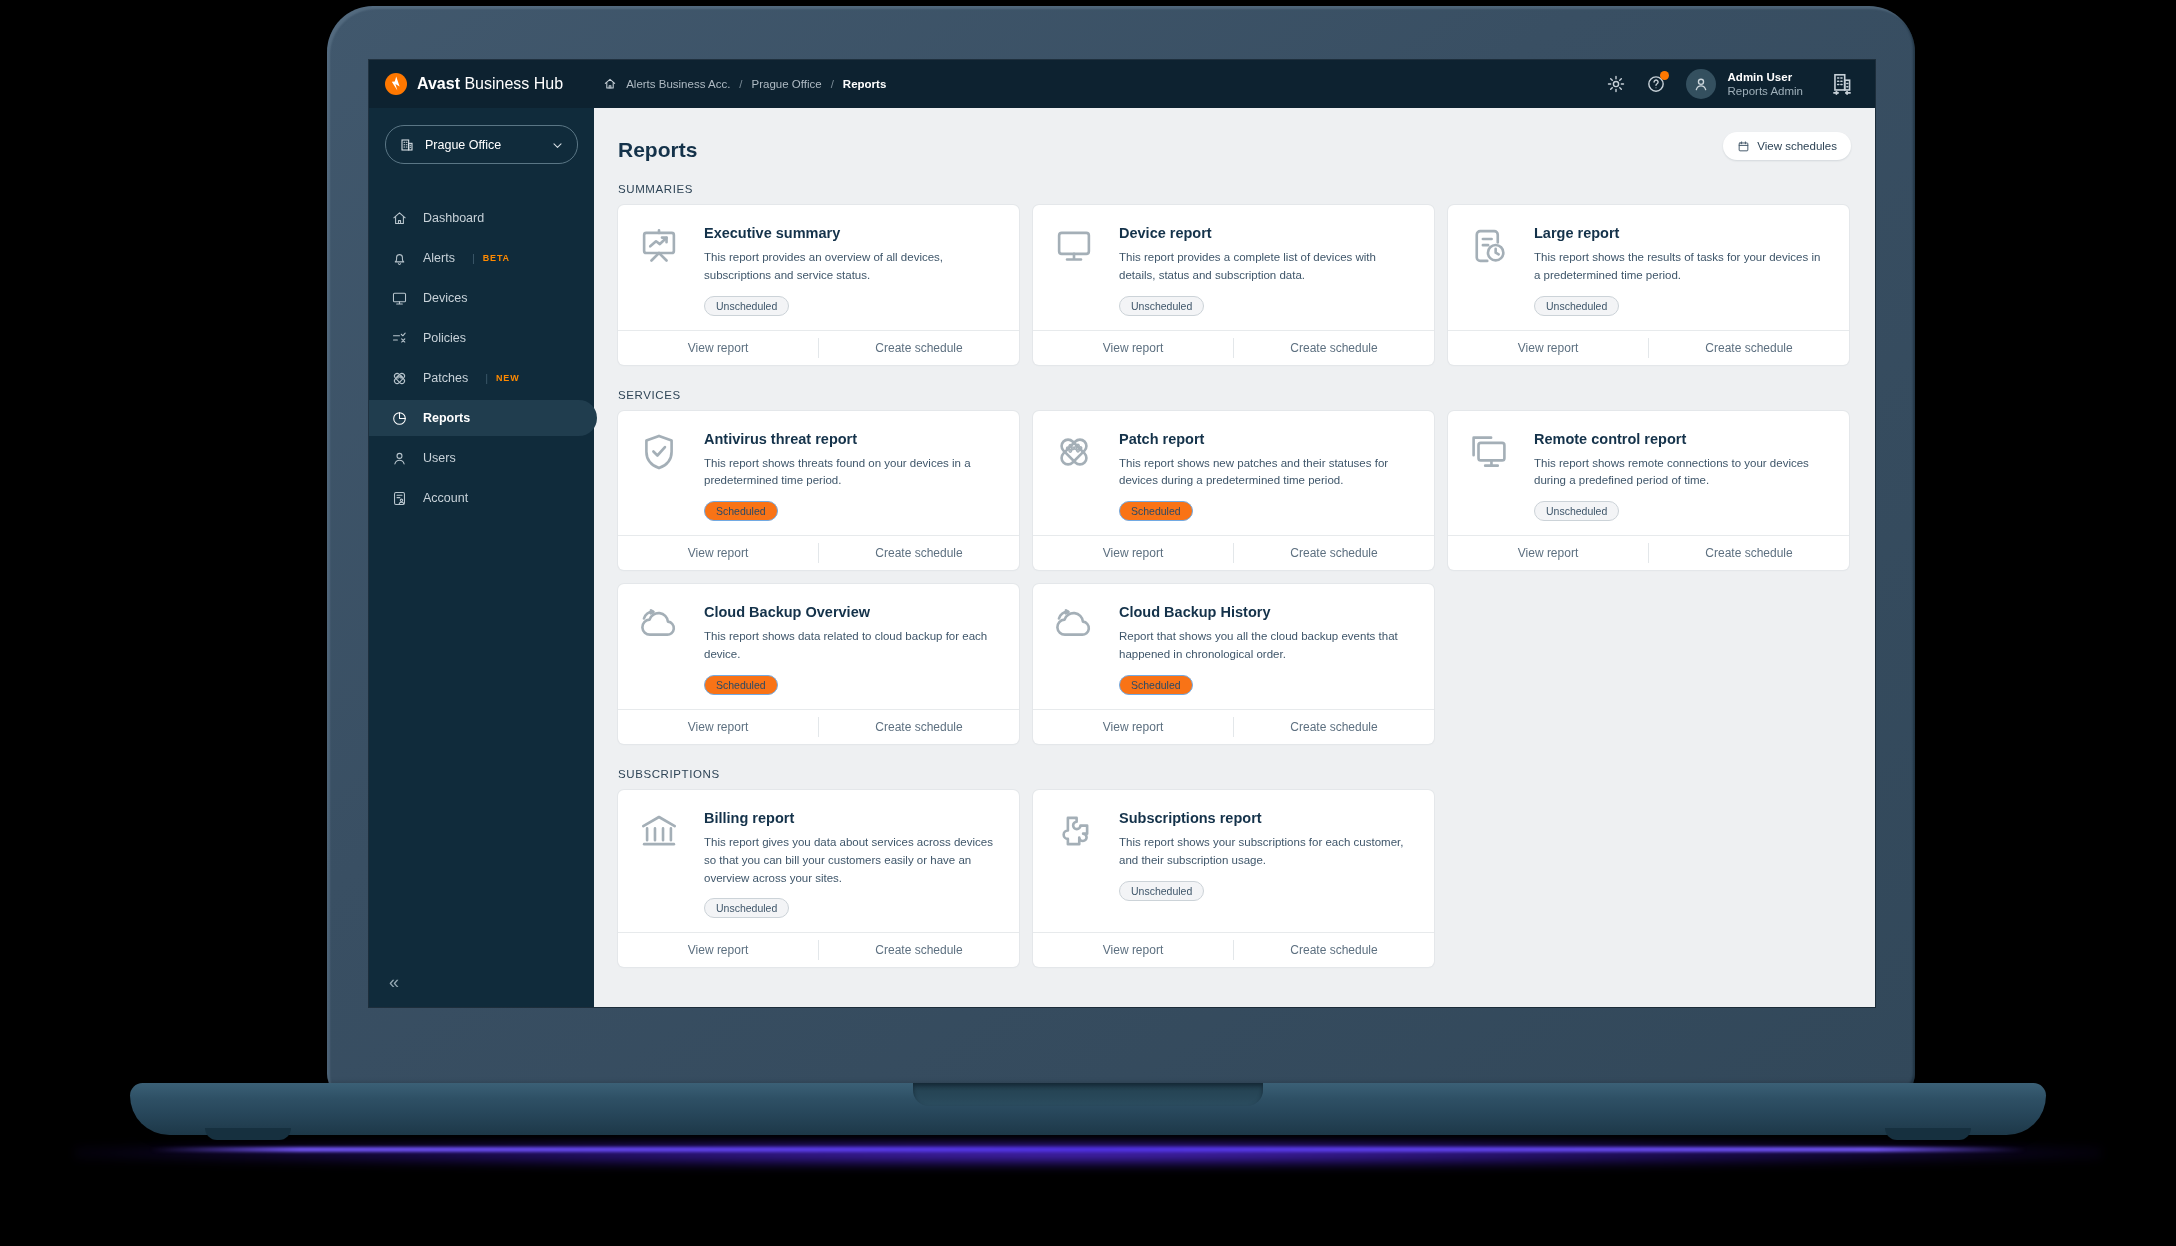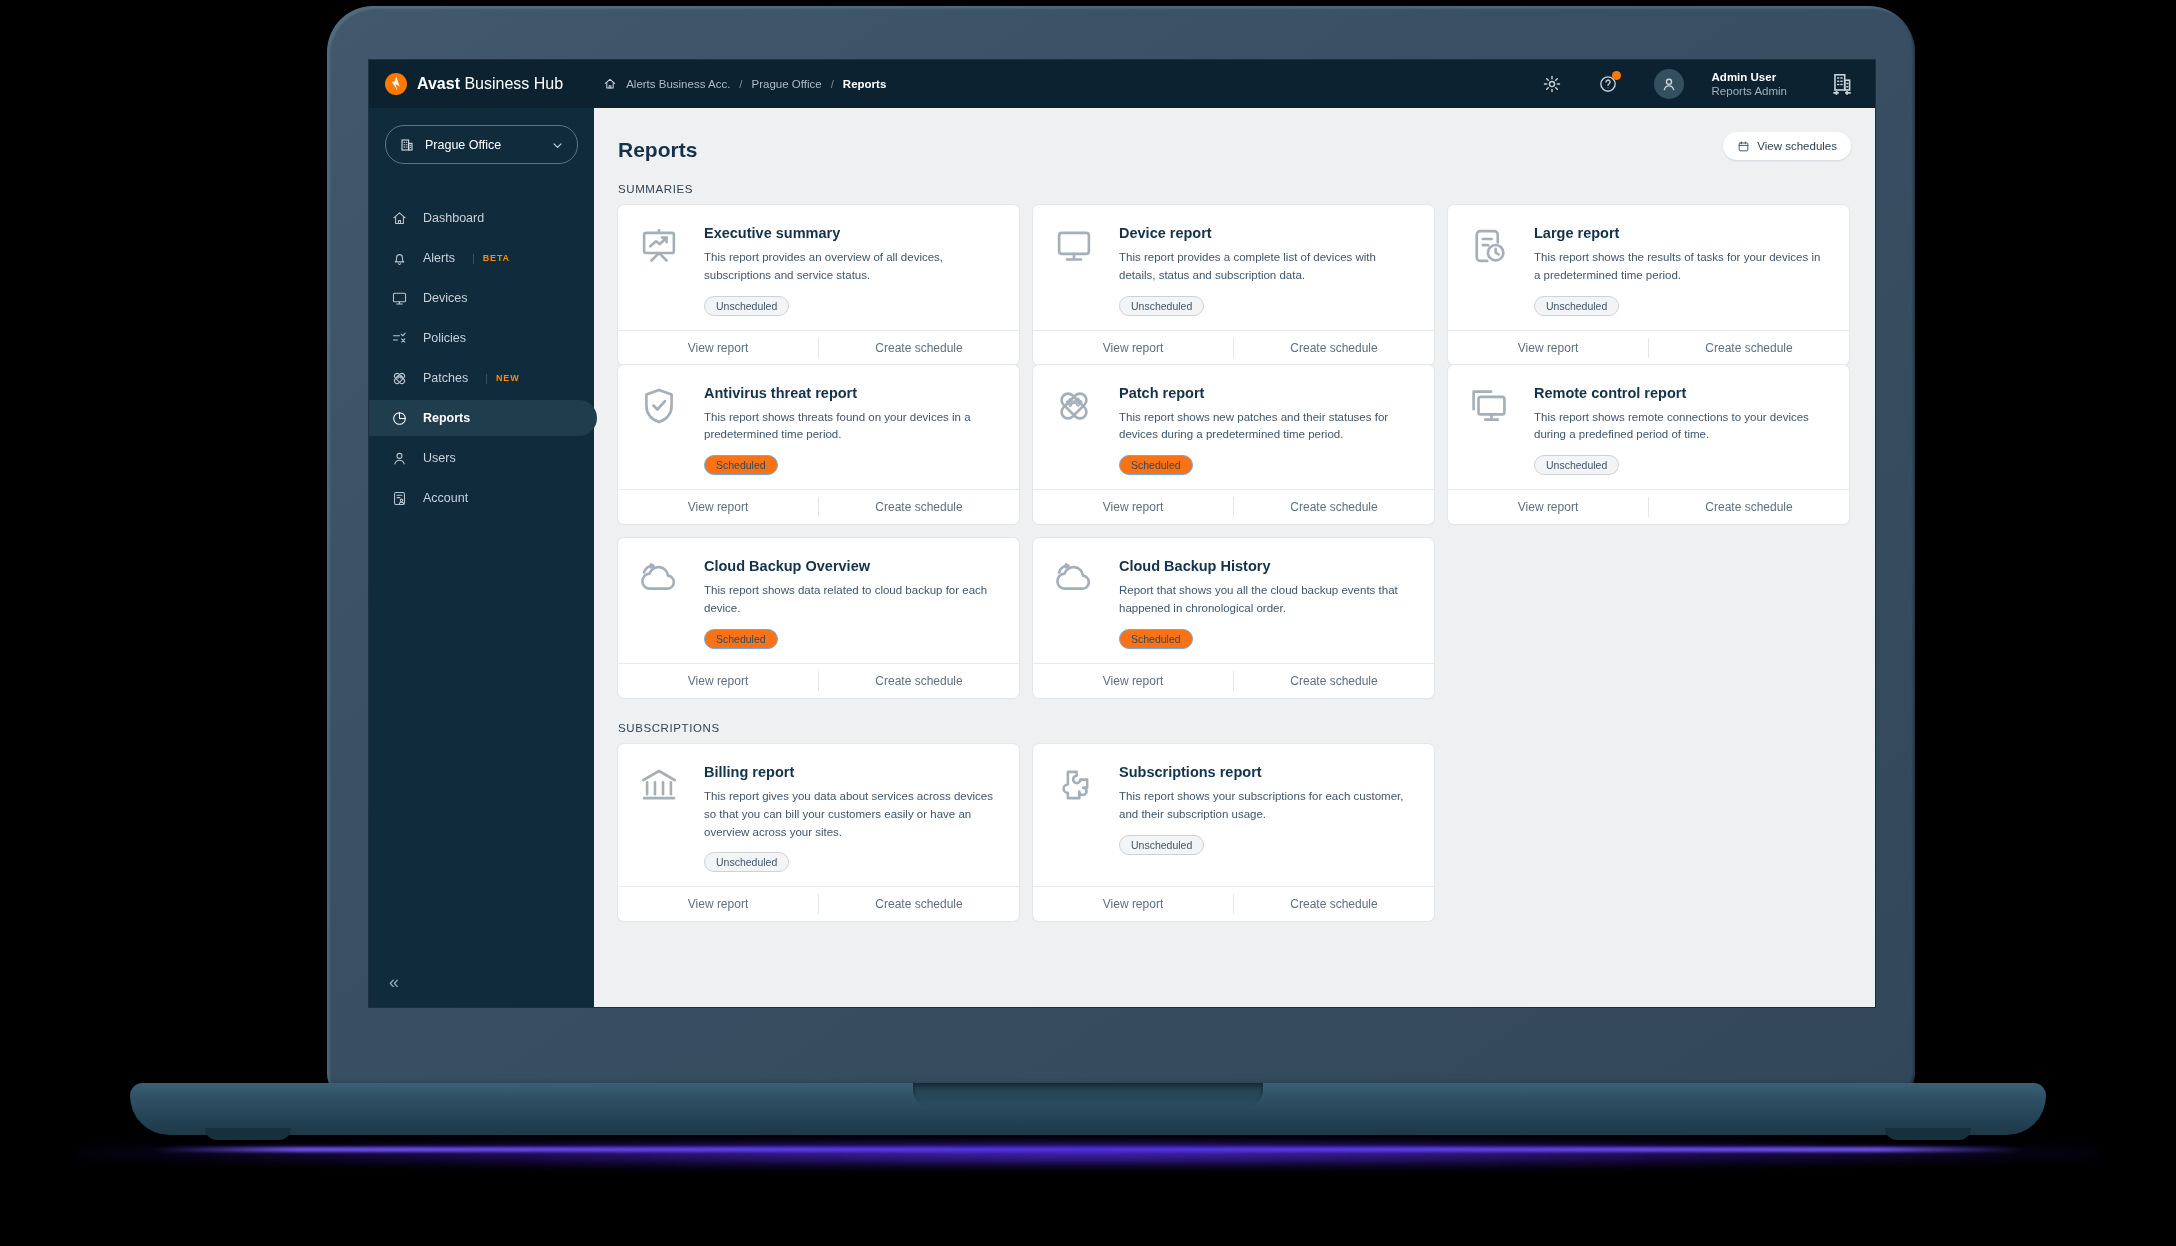--- a/index.html
+++ b/index.html
@@ -36,21 +36,21 @@
   .topbar{height:48px;flex:0 0 48px;background:#0d2230;display:flex;align-items:center;
     padding:0 20px 0 15px;color:#fff;}
   .brand{display:flex;align-items:center;gap:9px;}
   .brand-name{font-size:16px;color:#fff;white-space:nowrap;}
   .brand-name b{font-weight:700;} .brand-name span{font-weight:400;}
   .breadcrumb{display:flex;align-items:center;gap:9px;margin-left:40px;font-size:11.5px;color:#aebac3;}
   .breadcrumb .crumb{cursor:default;}
   .breadcrumb .sep{color:#76client;} .breadcrumb .sep{color:#7a8b97;}
   .breadcrumb .crumb.last{color:#fff;font-weight:700;}
   .topbar-spacer{flex:1;}
-  .topbar-actions{display:flex;align-items:center;gap:36px;}
+  .topbar-actions{display:flex;align-items:center;gap:20px;}
   .tb-icon{width:20px;height:20px;color:#c6d0d7;position:relative;display:inline-flex;}
   .tb-icon svg{width:100%;height:100%;}
   .help-dot{position:absolute;right:-3px;top:-3px;width:9px;height:9px;border-radius:50%;background:#ff7800;}
   .avatar{width:30px;height:30px;border-radius:50%;background:#34505f;display:flex;align-items:center;justify-content:center;color:#cdd7dd;}
   .avatar svg{width:18px;height:18px;}
   .user-meta{line-height:1.25;margin-left:-8px;}
   .user-name{font-size:11.5px;font-weight:700;color:#fff;}
   .user-role{font-size:11.5px;color:#9fb0ba;}
   .switcher{width:26px;height:26px;color:#c6d0d7;margin-left:6px;}
   .switcher svg{width:100%;height:100%;}
@@ -364,20 +364,21 @@
     </div>
     <div class="card-footer">
       <span class="card-link">View report</span>
       <span class="v-div"></span>
       <span class="card-link">Create schedule</span>
     </div>
   </div>
                 </div>
   </section>
               <section class="section">
+    <div class="section-label">SERVICES</div>
     <div class="card-grid">
                   <div class="card">
     <div class="card-body">
       <div class="card-icon"><svg viewBox="0 0 24 24" fill="none" stroke="currentColor" stroke-width="1.5" stroke-linecap="round" stroke-linejoin="round">
                           <path d="M12 2.8l7.2 2.6v6.4c0 4.6-3 7.8-7.2 9.4-4.2-1.6-7.2-4.8-7.2-9.4V5.4z"></path>
                           <path d="M8.8 11.7l2.3 2.3 4.3-4.8"></path>
                         </svg></div>
       <div>
         <h3 class="card-title">Antivirus threat report</h3>
         <p class="card-desc">This report shows threats found on your devices in a predetermined time period.</p>

